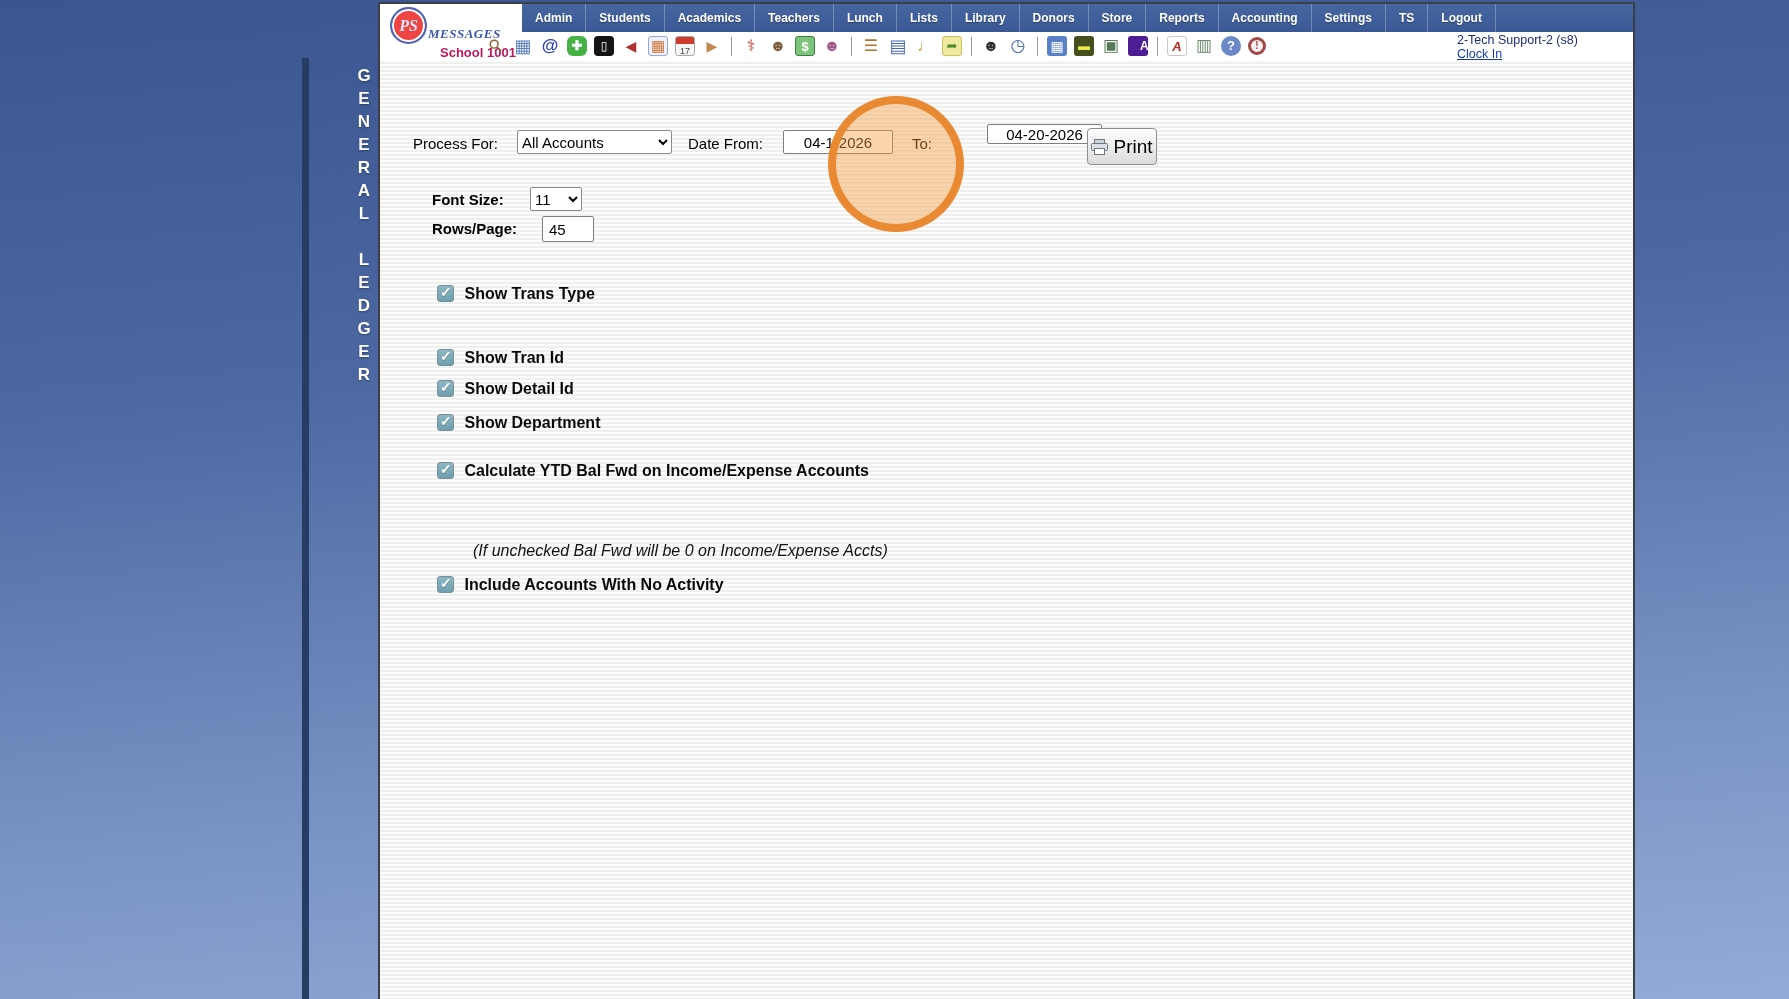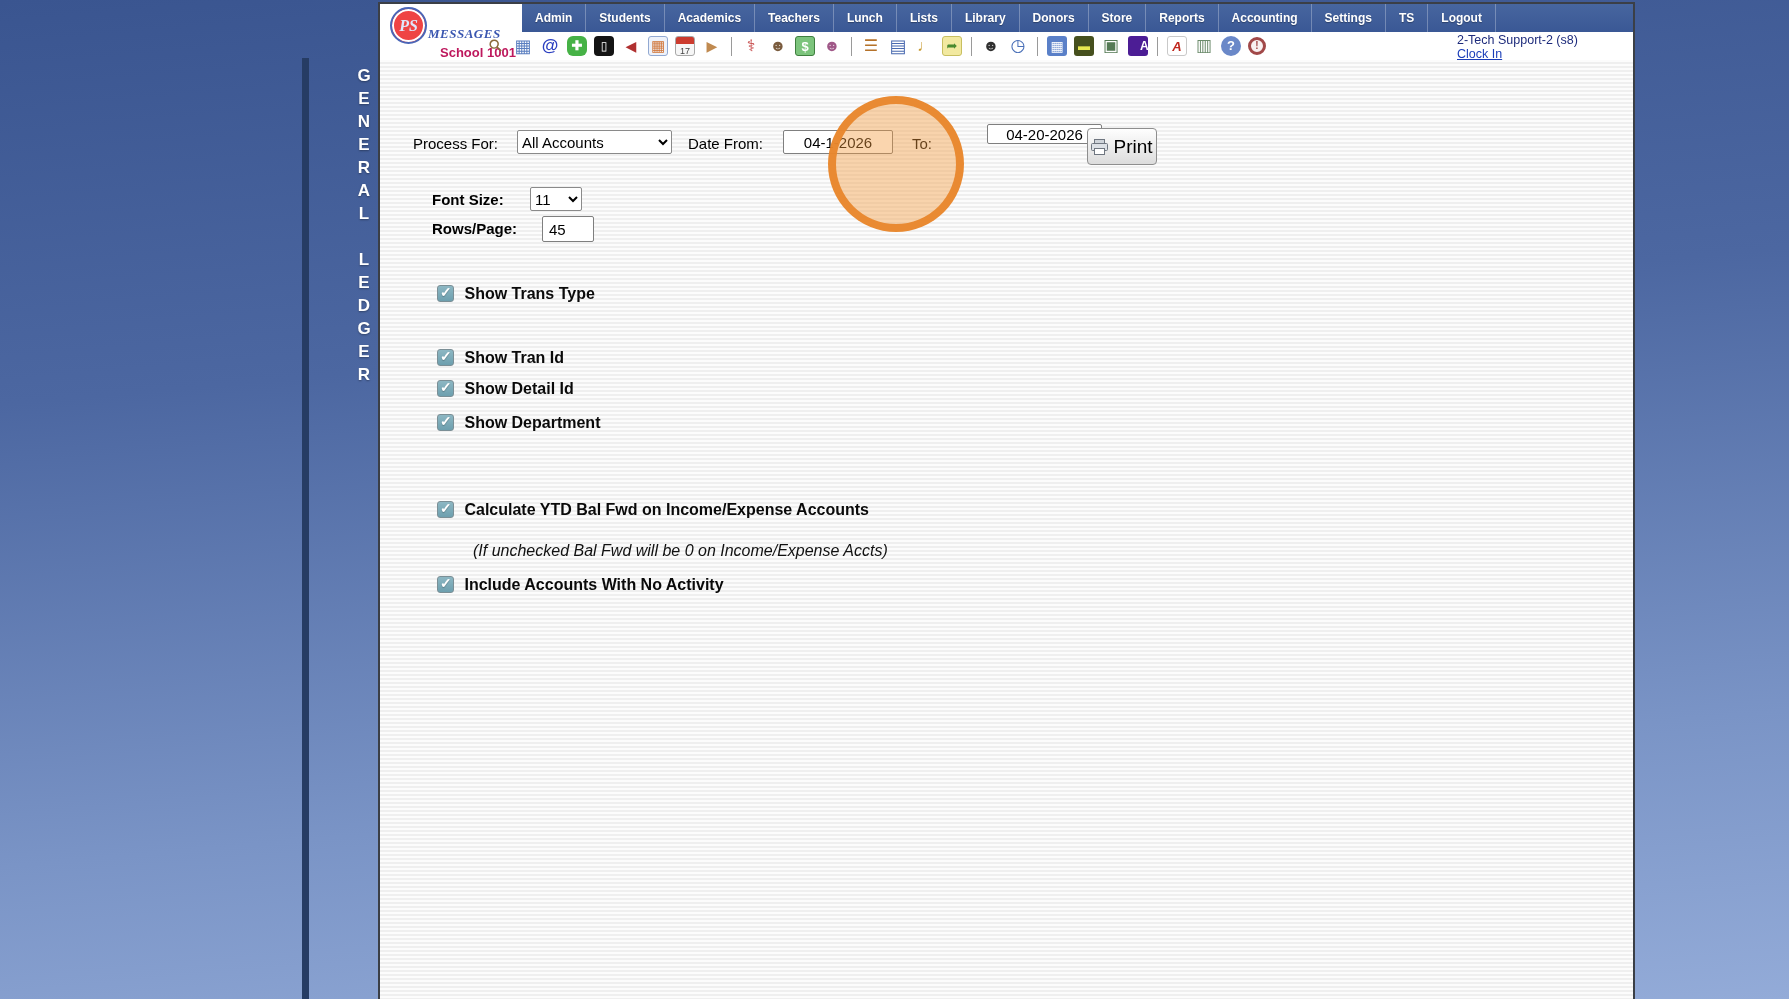--- a/index.html
+++ b/index.html
@@ -243,21 +243,21 @@
       <span class="cblabel">Show Tran Id</span>
     </div>
     <div class="cbrow" style="top:319px;">
       <span class="cb on"></span>
       <span class="cblabel">Show Detail Id</span>
     </div>
     <div class="cbrow" style="top:353px;">
       <span class="cb on"></span>
       <span class="cblabel">Show Department</span>
     </div>
-    <div class="cbrow" style="top:440px;">
+    <div class="cbrow" style="top:401px;">
       <span class="cb on"></span>
       <span class="cblabel">Calculate YTD Bal Fwd on Income/Expense Accounts</span>
     </div>
     <div class="note">(If unchecked Bal Fwd will be 0 on Income/Expense Accts)</div>
     <div class="cbrow" style="top:515px;">
       <span class="cb on"></span>
       <span class="cblabel">Include Accounts With No Activity</span>
     </div>
 
     <div class="click-ring"></div>

